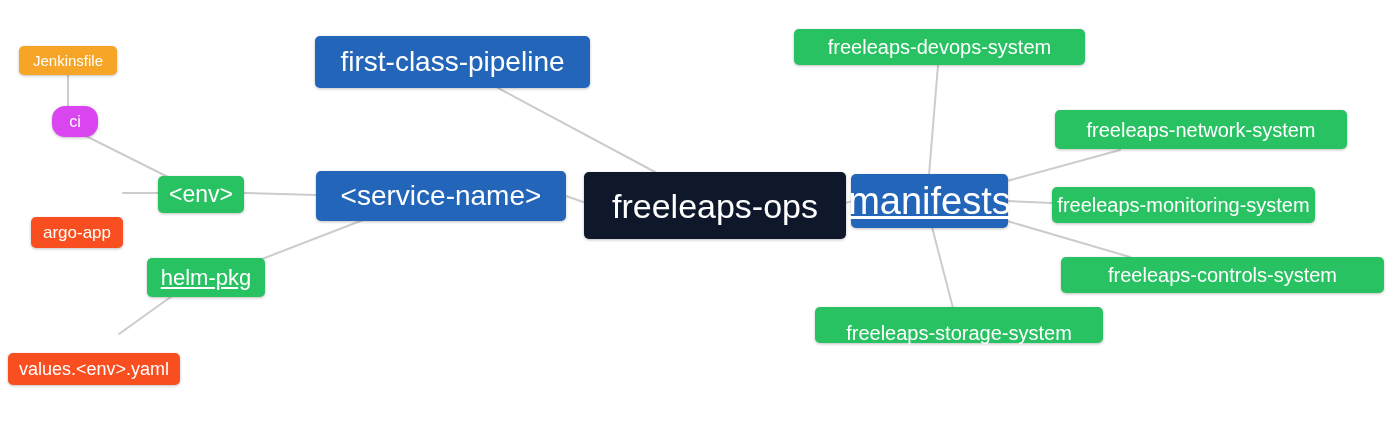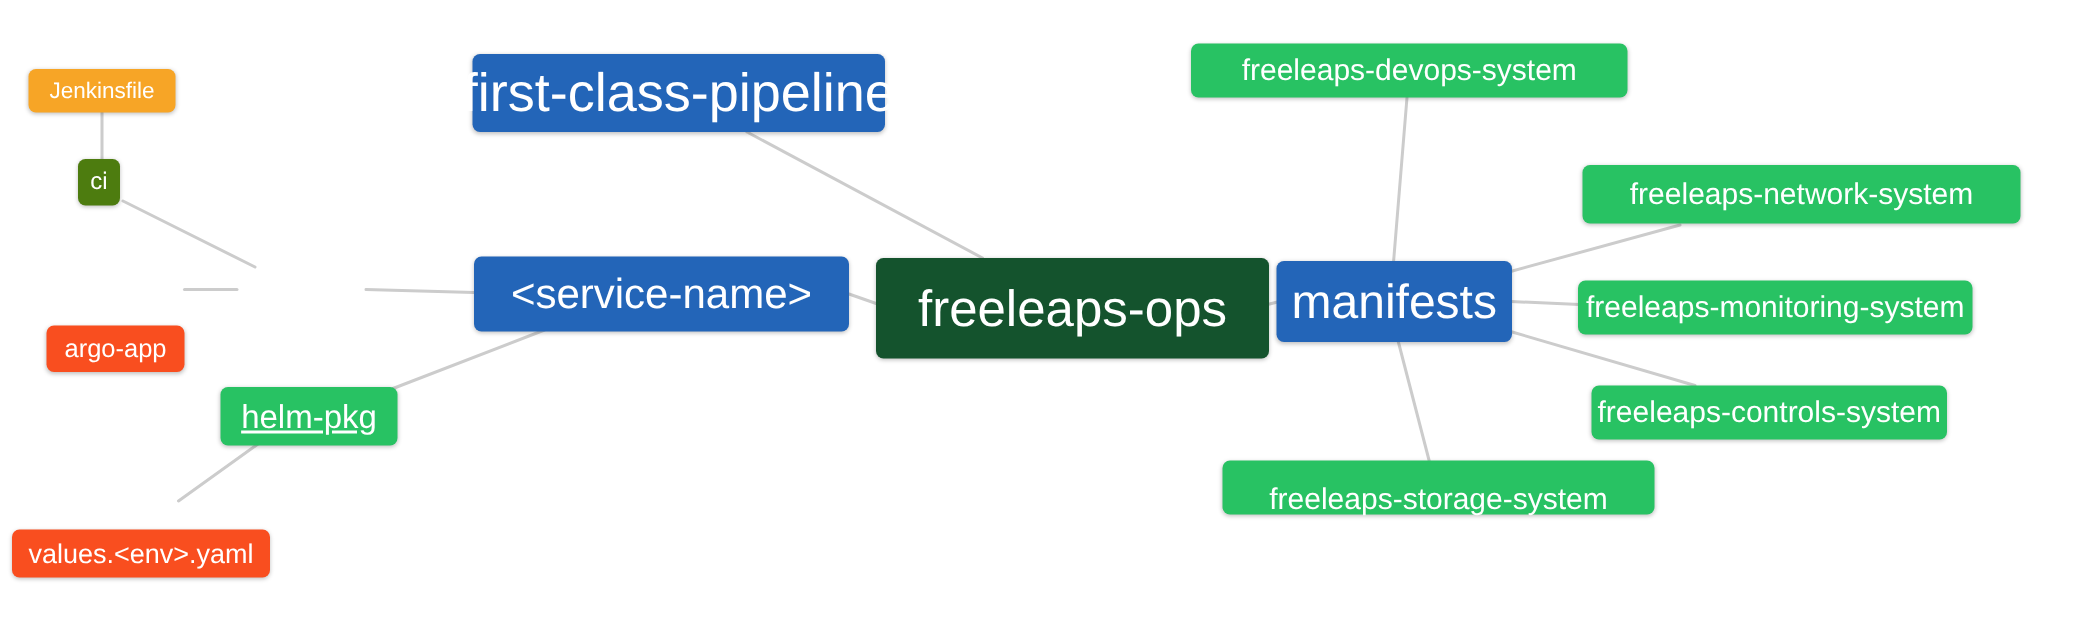--- a/index.html
+++ b/index.html
@@ -55,48 +55,51 @@
       <line x1="1007" y1="181" x2="1120" y2="150" stroke="#cccccc" stroke-width="2" stroke-linecap="round"></line>
       <line x1="1007" y1="201" x2="1053" y2="203" stroke="#cccccc" stroke-width="2" stroke-linecap="round"></line>
       <line x1="1007" y1="221" x2="1130" y2="257" stroke="#cccccc" stroke-width="2" stroke-linecap="round"></line>
       <line x1="932" y1="227" x2="953" y2="308" stroke="#cccccc" stroke-width="2" stroke-linecap="round"></line>
       <line x1="363" y1="220" x2="262" y2="259" stroke="#cccccc" stroke-width="2" stroke-linecap="round"></line>
       <line x1="172" y1="296" x2="119" y2="334" stroke="#cccccc" stroke-width="2" stroke-linecap="round"></line>
     </svg>
 <div class="node" style="left: 19px; top: 26px; width: 98px; height: 29px; background: rgb(247, 165, 38); font-size: 15px; margin-top: 20px;">
       <span>Jenkinsfile</span>
     </div>
-    <div class="node" style="left: 52px; top: 106px; width: 28px; height: 31px; background: #4d7c0f; font-size: 16px;">
+    <div class="node" style="left: 52px; top: 106px; width: 46px; height: 31px; background: #d946ef; font-size: 16px; border-radius: 13px;">
       <span>ci</span>
     </div>
     <div class="node" style="left: 31px; top: 177px; width: 92px; height: 31px; background: rgb(249, 78, 31); font-size: 17px; margin-top: 40px;">
       <span>argo-app</span>
     </div>
-    <div class="node" style="left: 315px; top: 36px; width: 275px; height: 52px; background: rgb(35, 101, 184); font-size: 36px;">
+    <div class="node" style="left: 158px; top: 176px; width: 86px; height: 37px; background: rgb(40, 194, 99); font-size: 23px;">
+      <span>&lt;env&gt;</span>
+    </div>
+    <div class="node" style="left: 315px; top: 36px; width: 275px; height: 52px; background: rgb(35, 101, 184); font-size: 28px;">
       <span>first-class-pipeline</span>
     </div>
     <div class="node" style="left: 316px; top: 171px; width: 250px; height: 50px; background: rgb(35, 101, 184); font-size: 28px;">
       <span>&lt;service-name&gt;</span>
     </div>
-    <div class="node" style="left: 584px; top: 172px; width: 262px; height: 67px; background: #14532d; font-size: 34px;">
+    <div class="node" style="left: 584px; top: 172px; width: 262px; height: 67px; background: #0f172a; font-size: 34px;">
       <span>freeleaps-ops</span>
     </div>
-    <div class="node" style="left: 851px; top: 174px; width: 157px; height: 54px; background: rgb(35, 101, 184); font-size: 32px;">
+    <div class="node" style="left: 851px; top: 174px; width: 157px; height: 54px; background: rgb(35, 101, 184); font-size: 38px; text-decoration: underline;">
       <span>manifests</span>
     </div>
     <div class="node" style="left: 794px; top: 29px; width: 291px; height: 36px; background: rgb(40, 194, 99); font-size: 20px;">
       <span>freeleaps-devops-system</span>
     </div>
     <div class="node" style="left: 1055px; top: 110px; width: 292px; height: 39px; background: rgb(40, 194, 99); font-size: 20px;">
       <span>freeleaps-network-system</span>
     </div>
     <div class="node" style="left: 1052px; top: 187px; width: 263px; height: 36px; background: rgb(40, 194, 99); font-size: 20px;">
       <span>freeleaps-monitoring-system</span>
     </div>
-    <div class="node" style="left: 1061px; top: 257px; width: 237px; height: 36px; background: rgb(40, 194, 99); font-size: 20px;">
+    <div class="node" style="left: 1061px; top: 257px; width: 323px; height: 36px; background: rgb(40, 194, 99); font-size: 20px;">
       <span>freeleaps-controls-system</span>
     </div>
     <div class="node" style="left: 815px; top: 307px; width: 288px; height: 36px; background: rgb(40, 194, 99); font-size: 20px; align-items: flex-end;">
       <span>freeleaps-storage-system</span>
     </div>
     <div class="node" style="left: 147px; top: 258px; width: 118px; height: 39px; background: rgb(40, 194, 99); font-size: 22px; text-decoration: underline;">
       <span>helm-pkg</span>
     </div>
     <div class="node" style="left: 8px; top: 333px; width: 172px; height: 32px; background: rgb(249, 78, 31); font-size: 18px; margin-top: 20px;">
       <span>values.&lt;env&gt;.yaml</span>

